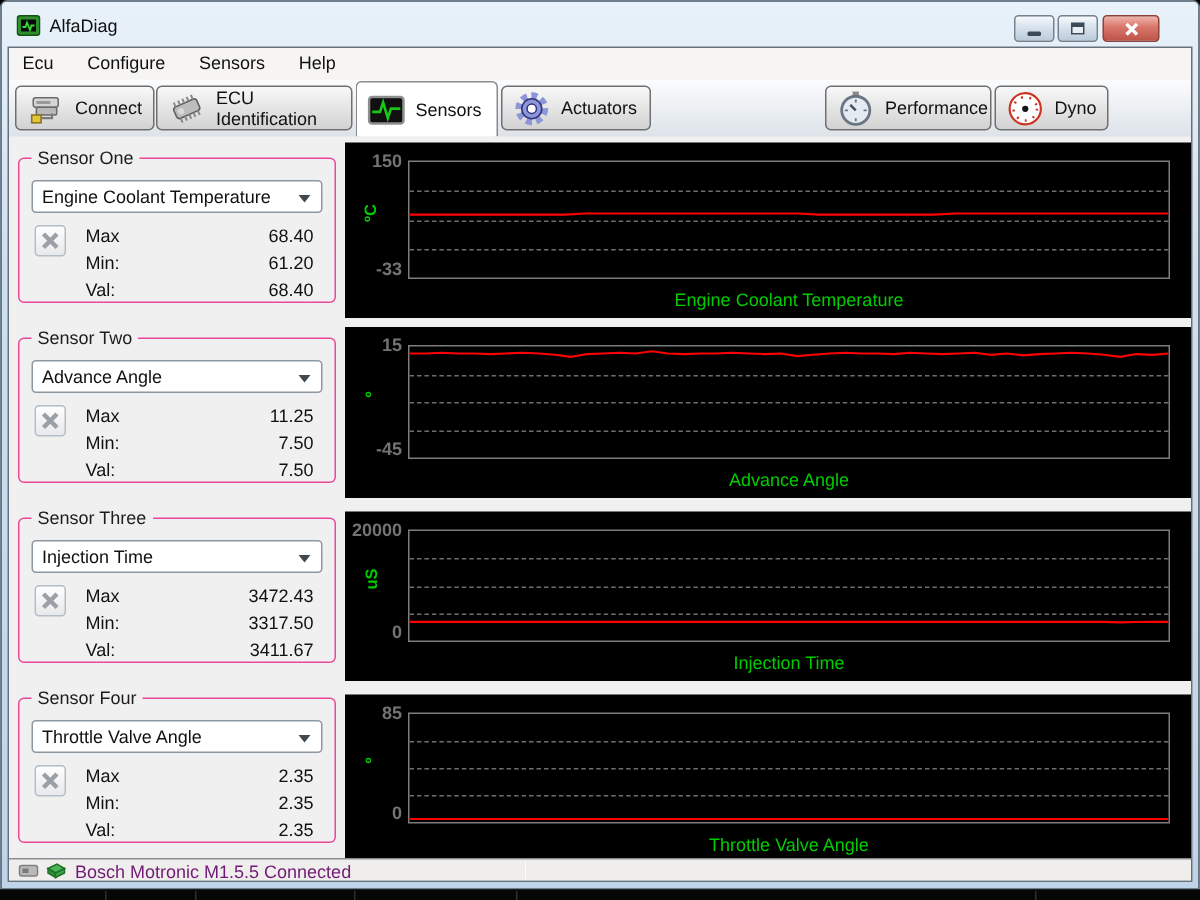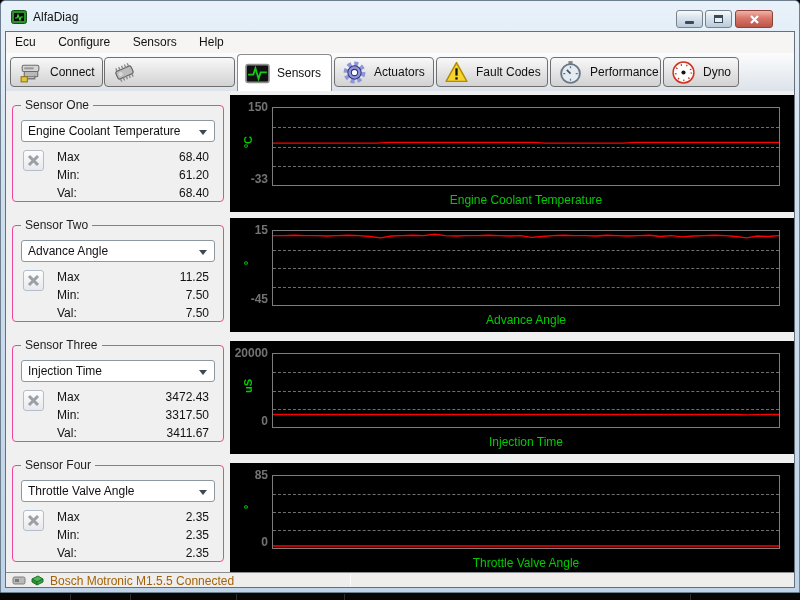--- a/index.html
+++ b/index.html
@@ -70,21 +70,21 @@
           border:1px solid #7d7d7d; background:#000; }
   .gridline { position:absolute; left:0; right:0; height:0; border-top:1px dashed #6f6f6f; }
   .g25 { top:25%; } .g50 { top:50%; } .g75 { top:75%; }
   .plot svg { position:absolute; left:0; top:0; width:100%; height:100%; }
   .chart-title { position:absolute; left:42px; right:14px; bottom:5px; text-align:center;
                  font-size:12px; color:#00cc00; }
 
   
   .statusbar { position:absolute; left:0; right:0; bottom:0; height:15px;
                background:#f0eeec; border-top:1px solid #8a8d92; }
-  .status-text { position:absolute; left:44px; top:1px; font-size:12px; color:#a16207; }
+  .status-text { position:absolute; left:44px; top:1px; font-size:12px; color:#701a75; }
   .status-sep { position:absolute; left:344px; top:1px; bottom:1px; width:1px; background:#c6c6c6;
                 border-right:1px solid #fbfbfb; }
   .sicon { position:absolute; top:2px; }
 
   
   .taskbar { position:absolute; left:0; top:593px; width:800px; height:7px; background:#060606; }
   .tb-div { position:absolute; top:1px; bottom:0; width:1px; background:#2e2e2e; }
 </style>
 </head>
 <body>
@@ -131,43 +131,36 @@
         <span>Connect</span>
       </div>
       <div class="tab" style="left:98px; width:131px;">
         <svg width="25" height="25" viewBox="0 0 24 24">
           <g transform="rotate(-24 12 12)">
             <rect x="4" y="8" width="16" height="8" rx="2" fill="#bdbdbd" stroke="#5d5d5d"></rect>
             <path d="M6 8 V5 M9 8 V5 M12 8 V5 M15 8 V5 M18 8 V5 M6 16 v3 M9 16 v3 M12 16 v3 M15 16 v3 M18 16 v3" stroke="#8a8a8a" stroke-width="1.3"></path>
             <ellipse cx="8" cy="12" rx="2" ry="2" fill="#d9d9d9"></ellipse>
           </g>
         </svg>
+        <span>ECU Identification</span>
       </div>
       <div class="tab active" style="left:231px; width:95px;">
         <svg width="25" height="25" viewBox="0 0 24 24">
           <rect x="1" y="3.5" width="22" height="17" rx="2" fill="#101010" stroke="#8e8e8e" stroke-width="1.6"></rect>
           <polyline points="3,13 8,13 10,7 13,17 15,11 21,11" fill="none" stroke="#18c818" stroke-width="1.7"></polyline>
         </svg>
         <span>Sensors</span>
       </div>
       <div class="tab" style="left:328px; width:100px;">
         <svg width="25" height="25" viewBox="0 0 24 24">
           <circle cx="12" cy="12" r="8" fill="none" stroke="#8d96d8" stroke-width="5" stroke-dasharray="3.6 2.6"></circle>
           <circle cx="12" cy="12" r="6.4" fill="#8d96d8" stroke="#33337e"></circle>
           <circle cx="12" cy="12" r="3" fill="#ffffff" stroke="#33337e"></circle>
         </svg>
         <span>Actuators</span>
-      </div>
-      <div class="tab" style="left:430px; width:112px;">
-        <svg width="25" height="25" viewBox="0 0 24 24">
-          <path d="M12 2.5 L22 20.5 H2 Z" fill="#f6d32d" stroke="#b08c00" stroke-width="1.4" stroke-linejoin="round"></path>
-          <rect x="10.9" y="8" width="2.2" height="7" fill="#111"></rect>
-          <rect x="10.9" y="16.6" width="2.2" height="2.2" fill="#111"></rect>
-        </svg>
-        <span>Fault Codes</span>
       </div>
       <div class="tab" style="left:544px; width:111px;">
         <svg width="25" height="25" viewBox="0 0 24 24">
           <rect x="10" y="1" width="4" height="3" fill="#8a8a8a"></rect>
           <circle cx="12" cy="13" r="9" fill="#e4ebf2" stroke="#6a7684" stroke-width="1.8"></circle>
           <path d="M12 6 v2 M12 18 v2 M5 13 h2 M17 13 h2" stroke="#6a7684" stroke-width="1.2"></path>
           <path d="M12 13 L8.5 9.5" stroke="#44505c" stroke-width="1.6"></path>
         </svg>
         <span>Performance</span>
       </div>

